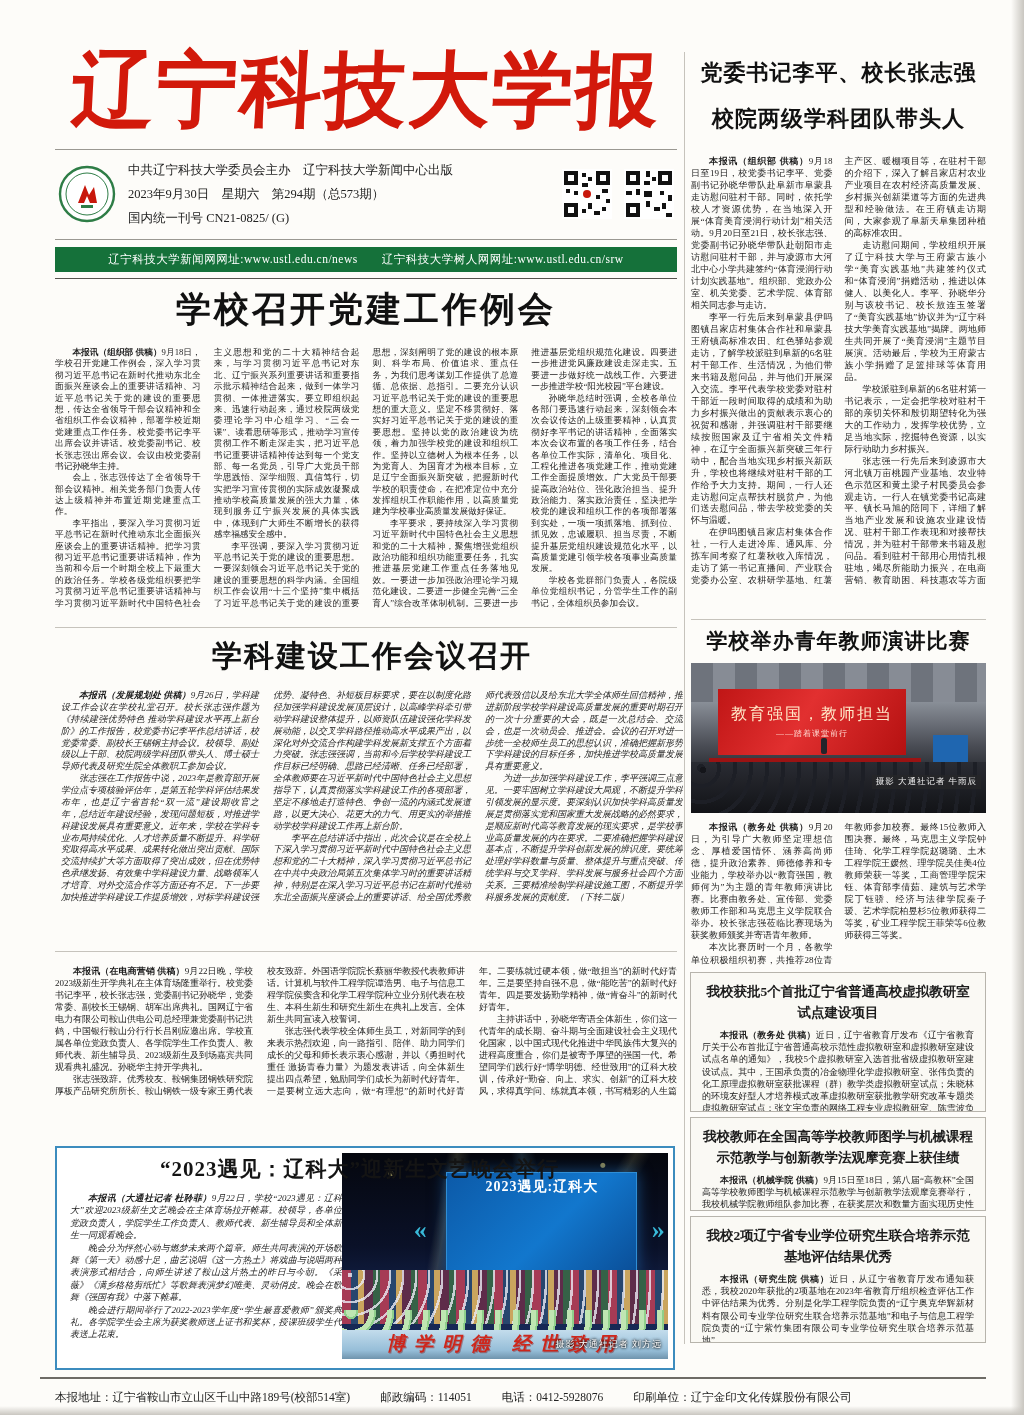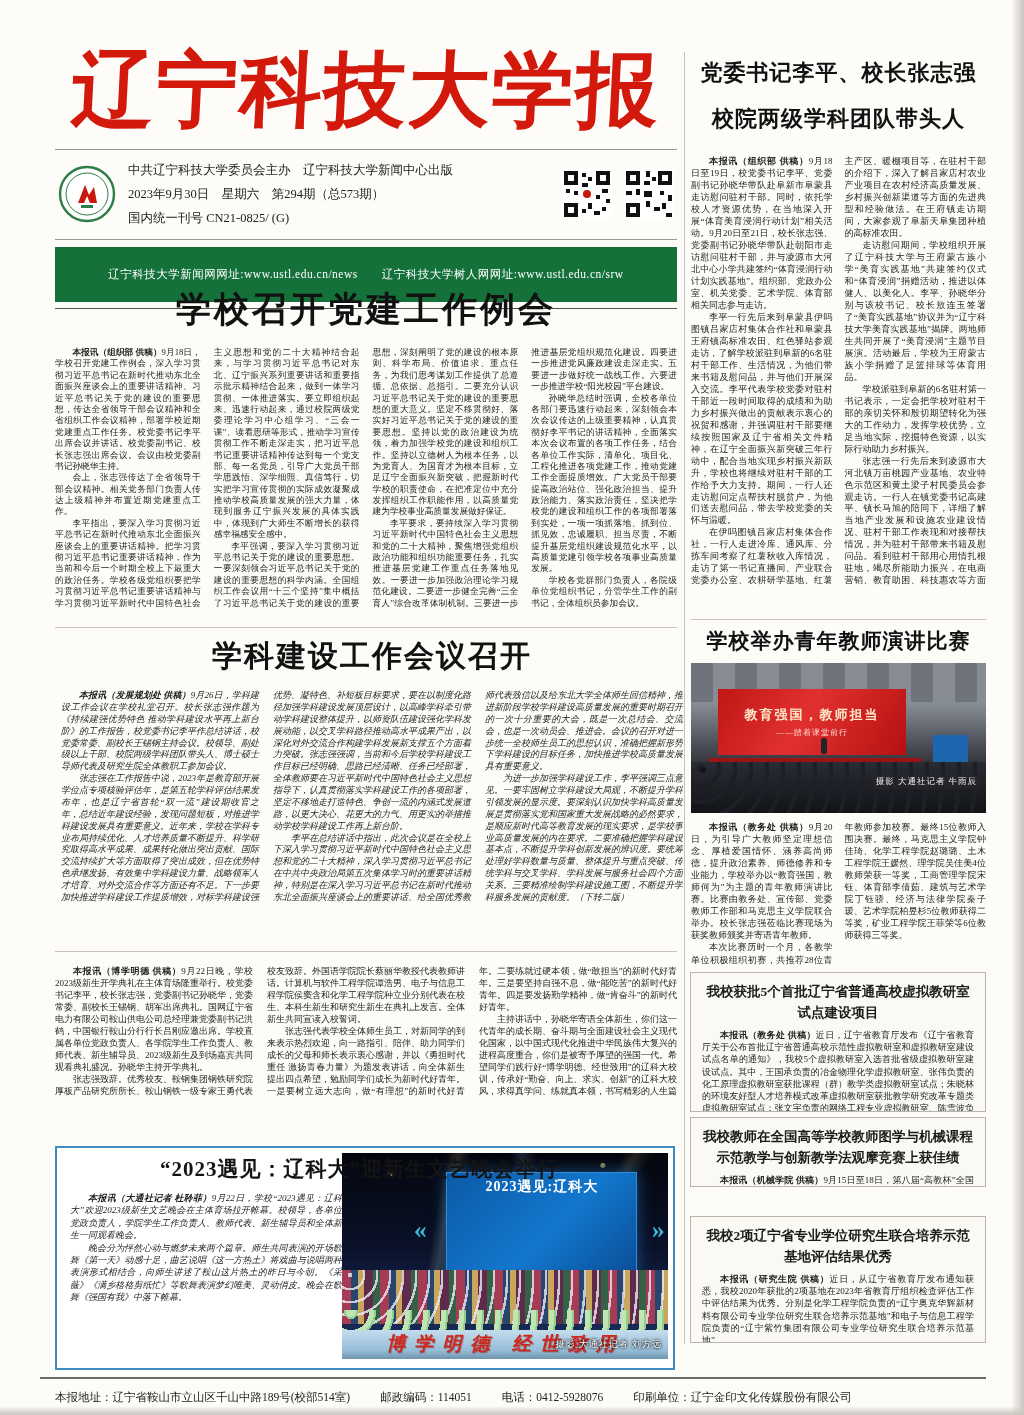--- a/index.html
+++ b/index.html
@@ -19,21 +19,21 @@
     font-size:82px;font-weight:900;color:#d2190b;line-height:1.35;
     text-align:center;letter-spacing:2px;white-space:nowrap;
     transform:skewX(-3deg);font-family:"DejaVu Serif",serif;
   }
   .mast-info{margin-top:4px;border-top:1px solid #9a9892;border-bottom:1px solid #9a9892;
     padding:8px 3px;display:flex;align-items:center;gap:12px;}
   .logo{width:58px;height:58px;flex:0 0 auto;}
   .info-lines{flex:1;font-size:12.5px;line-height:1.95;color:#222;}
   .qr{width:50px;height:50px;flex:0 0 auto;}
   .green-bar{margin-top:7px;background:#15713a;color:#ffffff;text-align:center;
-    font-size:11.5px;padding:20px 0;letter-spacing:.5px;}
+    font-size:11.5px;padding:5px 0;letter-spacing:.5px;}
   .mast-rule{margin-top:6px;border-bottom:1.5px solid #55534e;}
 
   
   .a-title{font-weight:bold;text-align:center;color:#111;}
   .body-cols{text-align:justify;overflow:hidden;}
   .body-cols p{margin:0;text-indent:2em;}
   .lead-b{font-weight:bold;}
   .vline{position:absolute;left:684px;top:52px;width:1px;height:1292px;background:#c6c3bc;}
   .hline{position:absolute;height:1px;background:#c6c3bc;}
 
@@ -66,40 +66,40 @@
   .speech .a-title{font-size:21px;letter-spacing:1px;}
   .speech .body-cols{margin-top:8px;column-count:2;column-gap:12px;
     font-size:9px;line-height:1.34;height:148px;}
   .sp-photo{position:relative;width:295px;height:150px;margin-top:8px;overflow:hidden;
     background:linear-gradient(#7d828b,#9298a1 22%,#4a4d55 55%,#24262c 75%,#17181d);}
   .sp-ceiling{position:absolute;left:0;top:0;width:100%;height:26%;
     background:repeating-linear-gradient(90deg,#6e737c 0 22px,#878c95 22px 44px);}
   .sp-screen{position:absolute;left:9%;top:17%;width:64%;height:44%;
     background:linear-gradient(120deg,#c01616,#e23030 45%,#b51111);
     display:flex;flex-direction:column;align-items:center;justify-content:center;}
-  .sp-b1{color:#ffe9c9;font-weight:bold;font-size:13px;letter-spacing:2px;}
+  .sp-b1{color:#ffe9c9;font-weight:normal;font-size:16px;letter-spacing:2px;}
   .sp-b2{color:#ffd9d0;font-size:8px;margin-top:3px;letter-spacing:1px;}
   .sp-speaker{position:absolute;left:44%;top:50%;width:6px;height:16px;background:#23242b;border-radius:2px;}
   .sp-stagefront{position:absolute;left:6%;top:63%;width:72%;height:9px;background:#9b1313;}
   .sp-sign{position:absolute;right:6%;top:48%;width:12%;height:18%;background:#1f66b0;}
   .sp-audience{position:absolute;left:0;bottom:0;width:100%;height:34%;
     background:
       radial-gradient(circle 5px at 12px 8px,#14151a 60%,transparent 61%),
       repeating-radial-gradient(circle at 10px 6px,#1d1f26 0 4px,transparent 4px 16px),
       linear-gradient(#2a2c33,#121317);}
   .sp-cap{position:absolute;right:5px;bottom:24px;color:#eee;font-size:8.5px;
     background:rgba(40,40,40,.55);padding:1px 4px;letter-spacing:1px;}
 
   
   .brief{position:absolute;left:690px;width:296px;box-sizing:border-box;
     border:1px solid #b7b4ac;background:#faf9f4;padding:9px 11px;overflow:hidden;}
   .brief .bt{font-size:13.5px;font-weight:bold;text-align:center;line-height:1.55;}
   .brief .bb{margin-top:5px;font-size:9px;line-height:1.36;text-align:justify;text-indent:2em;}
   .brief0{top:972px;height:140px;}
-  .brief1{top:1117px;height:70px;}
+  .brief1{top:1117px;height:94px;}
   .brief2{top:1216px;height:127px;}
 
   
   .gala{position:absolute;left:55px;top:1146px;width:616px;height:220px;
     border:2px solid #3c8cbe;background:#fff;}
   .gala-title{position:absolute;left:30px;top:7px;width:545px;text-align:center;
     font-size:21px;font-weight:bold;z-index:4;color:#141414;letter-spacing:1px;}
   .gala-text{position:absolute;left:13px;top:44px;width:272px;height:166px;
     font-size:9px;line-height:1.38;font-style:italic;text-align:justify;overflow:hidden;}
   .gala-text p{margin:0;text-indent:2em;}
@@ -275,21 +275,21 @@
     <div class="sp-cap">摄影 大通社记者 牛雨辰</div>
   </div>
   <div class="body-cols">
     <p><b class="lead-b">本报讯（教务处 供稿）</b><span>9月20日，为引导广大教师坚定理想信念、厚植爱国情怀、涵养高尚师德，提升政治素养、师德修养和专业能力，学校举办以“教育强国，教师何为”为主题的青年教师演讲比赛。比赛由教务处、宣传部、党委教师工作部和马克思主义学院联合举办。校长张志强莅临比赛现场为获奖教师颁奖并寄语青年教师。</span></p>
     <p>本次比赛历时一个月，各教学单位积极组织初赛，共推荐28位青年教师参加校赛。最终15位教师入围决赛。最终，马克思主义学院钟佳琦、化学工程学院赵璐璐、土木工程学院王媛然、理学院吴佳美4位教师荣获一等奖，工商管理学院宋钰、体育部李倩茹、建筑与艺术学院丁钰骄、经济与法律学院秦子瑷、艺术学院柏昱杉5位教师获得二等奖，矿业工程学院王菲荣等6位教师获得三等奖。</p>
   </div>
 </div>
 
 <div class="ceremony">
   <div class="body-cols">
-    <p><b class="lead-b">本报讯（博学明德 供稿）</b><span>9月22日晚，学校2023级新生开学典礼在主体育场隆重举行。校党委书记李平，校长张志强，党委副书记孙晓华，党委常委、副校长王锡钢、胡军出席典礼。国网辽宁省电力有限公司鞍山供电公司总经理兼党委副书记洪鹤，中国银行鞍山分行行长吕刚应邀出席。学校直属各单位党政负责人、各学院学生工作负责人、教师代表、新生辅导员、2023级新生及到场嘉宾共同观看典礼盛况。孙晓华主持开学典礼。</span></p>
+    <p><b class="lead-b">本报讯（在电商营销 供稿）</b><span>9月22日晚，学校2023级新生开学典礼在主体育场隆重举行。校党委书记李平，校长张志强，党委副书记孙晓华，党委常委、副校长王锡钢、胡军出席典礼。国网辽宁省电力有限公司鞍山供电公司总经理兼党委副书记洪鹤，中国银行鞍山分行行长吕刚应邀出席。学校直属各单位党政负责人、各学院学生工作负责人、教师代表、新生辅导员、2023级新生及到场嘉宾共同观看典礼盛况。孙晓华主持开学典礼。</span></p>
     <p>张志强致辞。优秀校友、鞍钢集团钢铁研究院厚板产品研究所所长、鞍山钢铁一级专家王勇代表校友致辞。外国语学院院长蔡丽华教授代表教师讲话。计算机与软件工程学院谭浩男、电子与信息工程学院侯窦含和化学工程学院种立业分别代表在校生、本科生新生和研究生新生在典礼上发言。全体新生共同宣读入校誓词。</p>
     <p>张志强代表学校全体师生员工，对新同学的到来表示热烈欢迎，向一路指引、陪伴、助力同学们成长的父母和师长表示衷心感谢，并以《勇担时代重任 激扬青春力量》为题发表讲话，向全体新生提出四点希望，勉励同学们成长为新时代好青年。一是要树立远大志向，做“有理想”的新时代好青年。二要练就过硬本领，做“敢担当”的新时代好青年。三是要坚持自强不息，做“能吃苦”的新时代好青年。四是要发扬勤学精神，做“肯奋斗”的新时代好青年。</p>
     <p>主持讲话中，孙晓华寄语全体新生，你们这一代青年的成长期、奋斗期与全面建设社会主义现代化国家，以中国式现代化推进中华民族伟大复兴的进程高度重合，你们是被寄予厚望的强国一代。希望同学们践行好“博学明德、经世致用”的辽科大校训，传承好“勤奋、向上、求实、创新”的辽科大校风，求得真学问、练就真本领，书写精彩的人生篇章。在强国建设、民族复兴的新征程上，交出一份不负韶华，不负时代、不负人民的青春答卷。</p>
   </div>
 </div>
 
 <div class="gala">
   <div class="gala-title">“2023遇见：辽科大”迎新生文艺晚会举行</div>
   <div class="g-photo">
     <div class="g-beams"></div>
@@ -300,20 +300,21 @@
     <div class="g-arrow r">»</div>
     <div class="g-crowd"></div>
     <div class="g-greens"></div>
     <div class="g-strip"></div>
     <div class="g-calli">博学明德 经世致用</div>
     <div class="g-cap">摄影 大通社记者 刘方远</div>
   </div>
   <div class="gala-text">
     <p><b class="lead-b">本报讯（大通社记者 杜聆菲）</b><span>9月22日，学校“2023遇见：辽科大”欢迎2023级新生文艺晚会在主体育场拉开帷幕。校领导，各单位党政负责人，学院学生工作负责人、教师代表、新生辅导员和全体新生一同观看晚会。</span></p>
     <p>晚会分为怦然心动与燃梦未来两个篇章。师生共同表演的开场歌舞《第一天》动感十足，曲艺说唱《这一方热土》将戏曲与说唱两种表演形式相结合，向师生讲述了鞍山这片热土的昨日与今朝。《采薇》《满乡格格剪纸忙》等歌舞表演梦幻唯美、灵动俏皮。晚会在歌舞《强国有我》中落下帷幕。</p>
+    <p>晚会进行期间举行了2022-2023学年度“学生最喜爱教师”颁奖典礼。各学院学生会主席为获奖教师送上证书和奖杯，授课班级学生代表送上花束。</p>
   </div>
 </div>
 
 <div class="brief brief0">
   <div class="bt">
     <div>我校获批5个首批辽宁省普通高校虚拟教研室</div>
     <div>试点建设项目</div>
   </div>
   <div class="bb"><b class="lead-b">本报讯（教务处 供稿）</b><span>近日，辽宁省教育厅发布《辽宁省教育厅关于公布首批辽宁省普通高校示范性虚拟教研室和虚拟教研室建设试点名单的通知》，我校5个虚拟教研室入选首批省级虚拟教研室建设试点。其中，王国承负责的冶金物理化学虚拟教研室、张伟负责的化工原理虚拟教研室获批课程（群）教学类虚拟教研室试点；朱晓林的环境友好型人才培养模式改革虚拟教研室获批教学研究改革专题类虚拟教研室试点；张文宇负责的网络工程专业虚拟教研室、陈雪波负责的自动化专业虚拟教研室获批专业建设类虚拟教研室建设试点。</span></div>
 </div>

